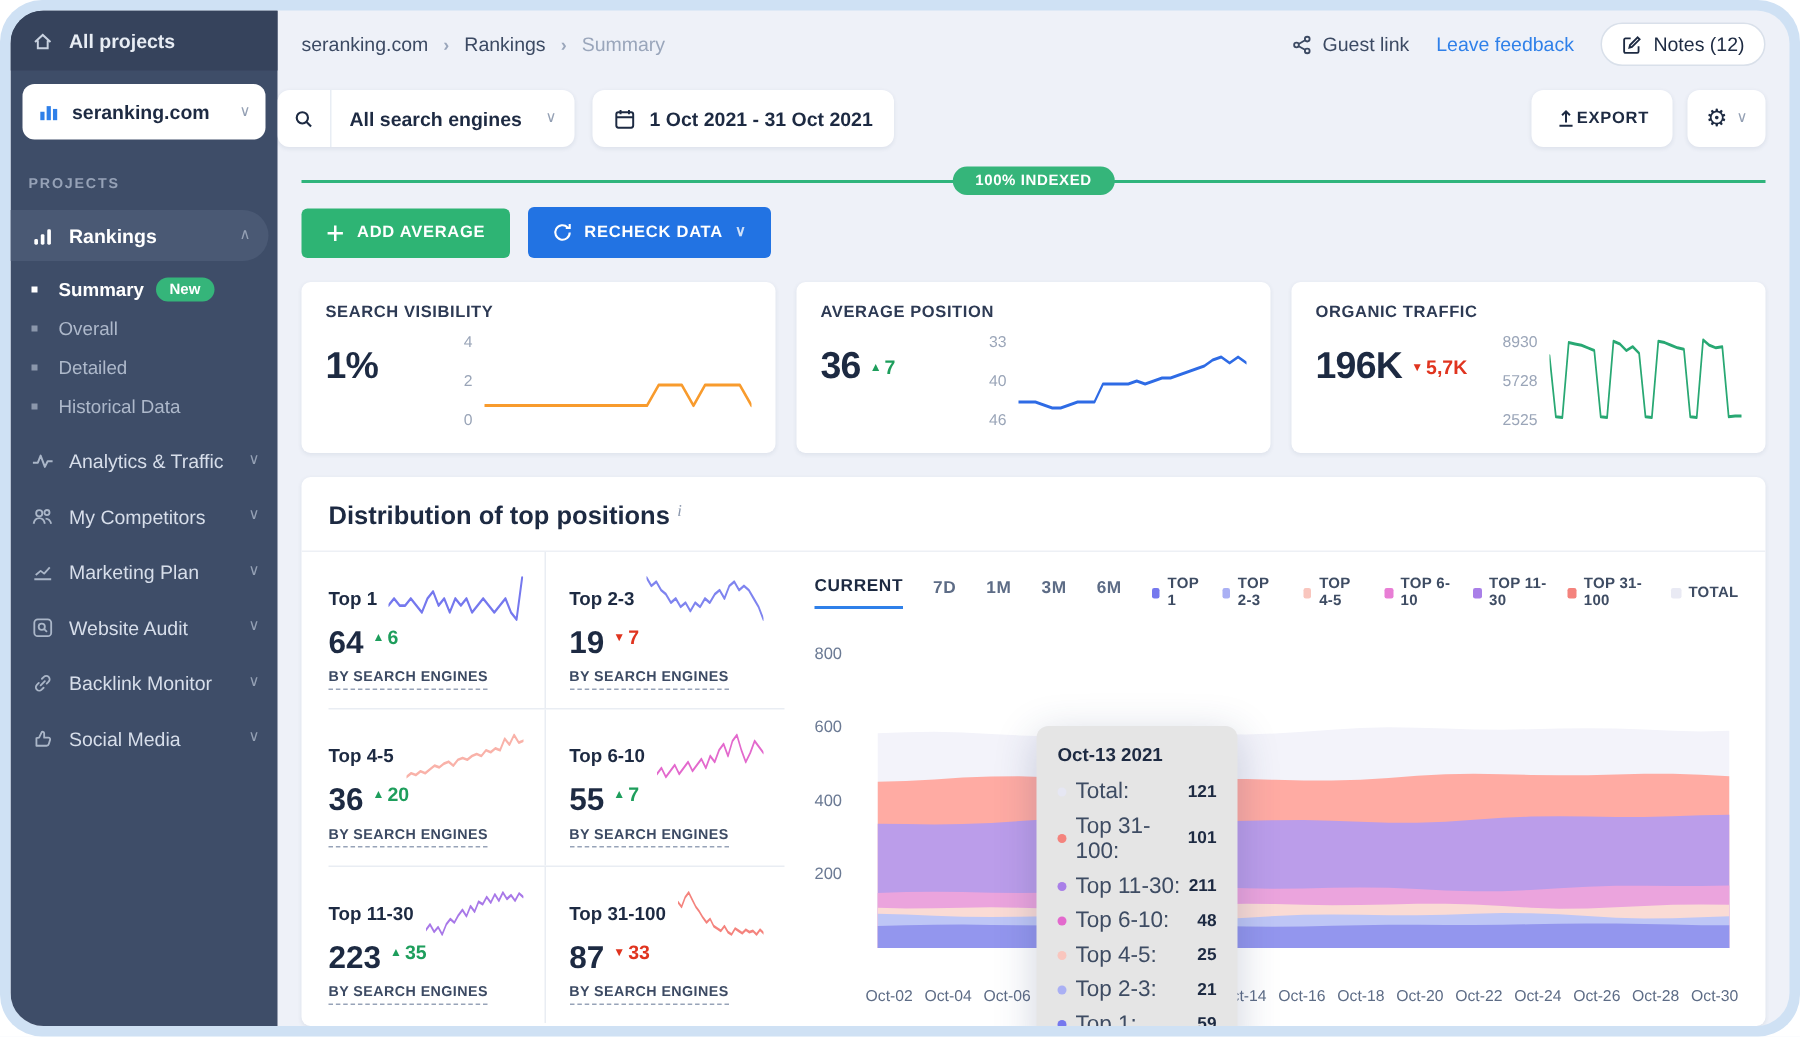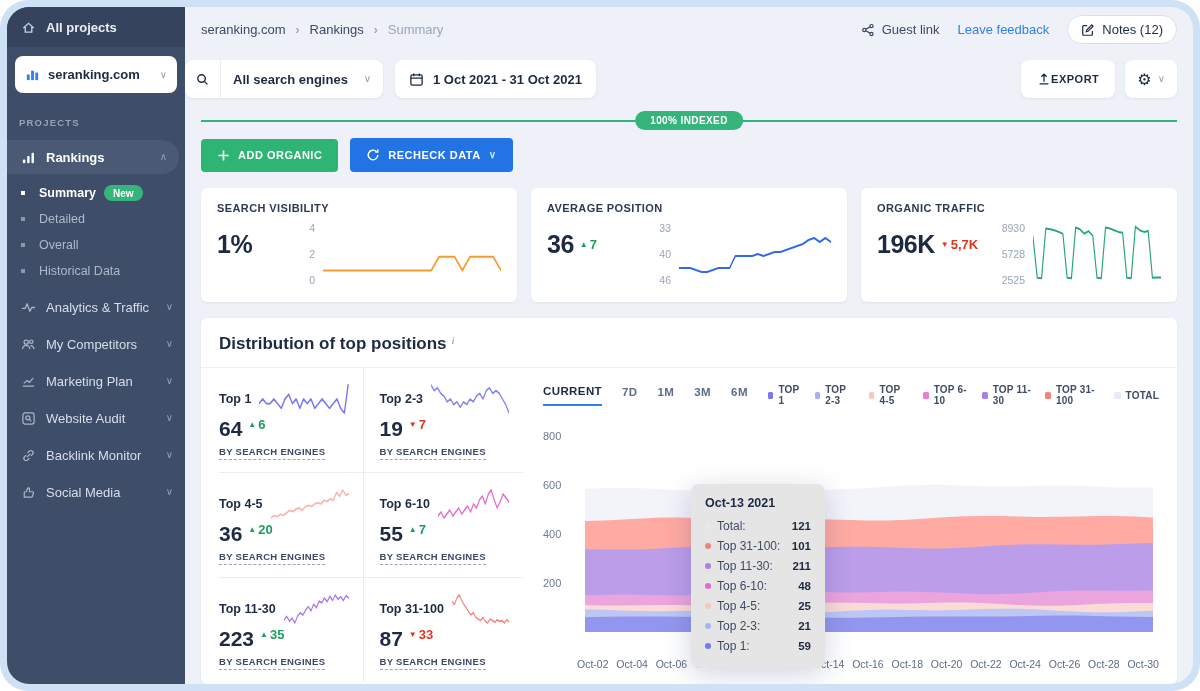--- a/index.html
+++ b/index.html
@@ -105,21 +105,21 @@
   .plot-area { position:absolute; left:42px; right:6px; top:14px; height:196px; }
   .plot-area svg { width:100%; height:100%; }
   .ylab { position:absolute; left:0; width:34px; text-align:left; font-size:11px; color:#6b7a94; }
   .xlabels { position:absolute; left:34px; right:0; bottom:0; display:flex; justify-content:space-between; }
   .xlabels span { font-size:10.5px; color:#5d6c86; }
 
   .tooltip { position:absolute; left:148px; top:62px; width:134px; background:#e5e5e5; border-radius:8px; box-shadow:0 6px 28px rgba(40,60,110,.22); padding:12px 14px 9px 14px; z-index:5; }
   .tt-date { font-size:12.5px; font-weight:700; color:#1d2a42; margin-bottom:9px; }
   .tt-row { display:flex; align-items:center; margin:6px 0; }
   .tt-dot { width:6px; height:6px; border-radius:50%; margin-right:6px; flex:none; }
-  .tt-lbl { font-size:12px; color:#3e4c63; flex:1; }
+  .tt-lbl { font-size:15px; color:#3e4c63; flex:1; }
   .tt-val { font-size:11.5px; font-weight:700; color:#1d2a42; }
 </style>
 </head>
 <body>
 
 <div class="frame">
 <div class="app">
 
   <aside class="sidebar">
     <div class="sb-top">
@@ -155,25 +155,25 @@
       <span class="chev">∧</span>
     </div>
     <ul class="sb-sub">
       <li class="on">
         <span class="dot"></span>
         <span>Summary</span>
         <span class="badge-new">New</span>
       </li>
       <li>
         <span class="dot"></span>
-        <span>Detailed</span>
+        <span>Overall</span>
       </li>
       <li>
         <span class="dot"></span>
-        <span>Overall</span>
+        <span>Detailed</span>
       </li>
       <li>
         <span class="dot"></span>
         <span>Historical Data</span>
       </li>
     </ul>
 
     <div class="sb-item">
       <span class="icon">
         <svg width="15" height="15" viewBox="0 0 16 16" fill="none" stroke="#aab6c8" stroke-width="1.4" stroke-linejoin="round">
@@ -308,21 +308,21 @@
       <span class="indexed-badge">100% INDEXED</span>
     </div>
 
     <div class="actions-row">
       <button class="btn btn-green">
         <span class="icon">
           <svg width="13" height="13" viewBox="0 0 14 14" fill="none" stroke="#fff" stroke-width="1.8">
                 <path d="M7 1.5v11M1.5 7h11"></path>
               </svg>
         </span>
-        <span>ADD ORGANIC</span>
+        <span>ADD AVERAGE</span>
       </button>
       <button class="btn btn-blue">
         <span class="icon">
           <svg width="14" height="14" viewBox="0 0 16 16" fill="none" stroke="#fff" stroke-width="1.6">
                 <path d="M13.5 8a5.5 5.5 0 1 1-1.6-3.9M13.5 1.5v3h-3"></path>
               </svg>
         </span>
         <span>RECHECK DATA</span>
         <span class="chev" style="color:#cfe0f8">∨</span>
       </button>

